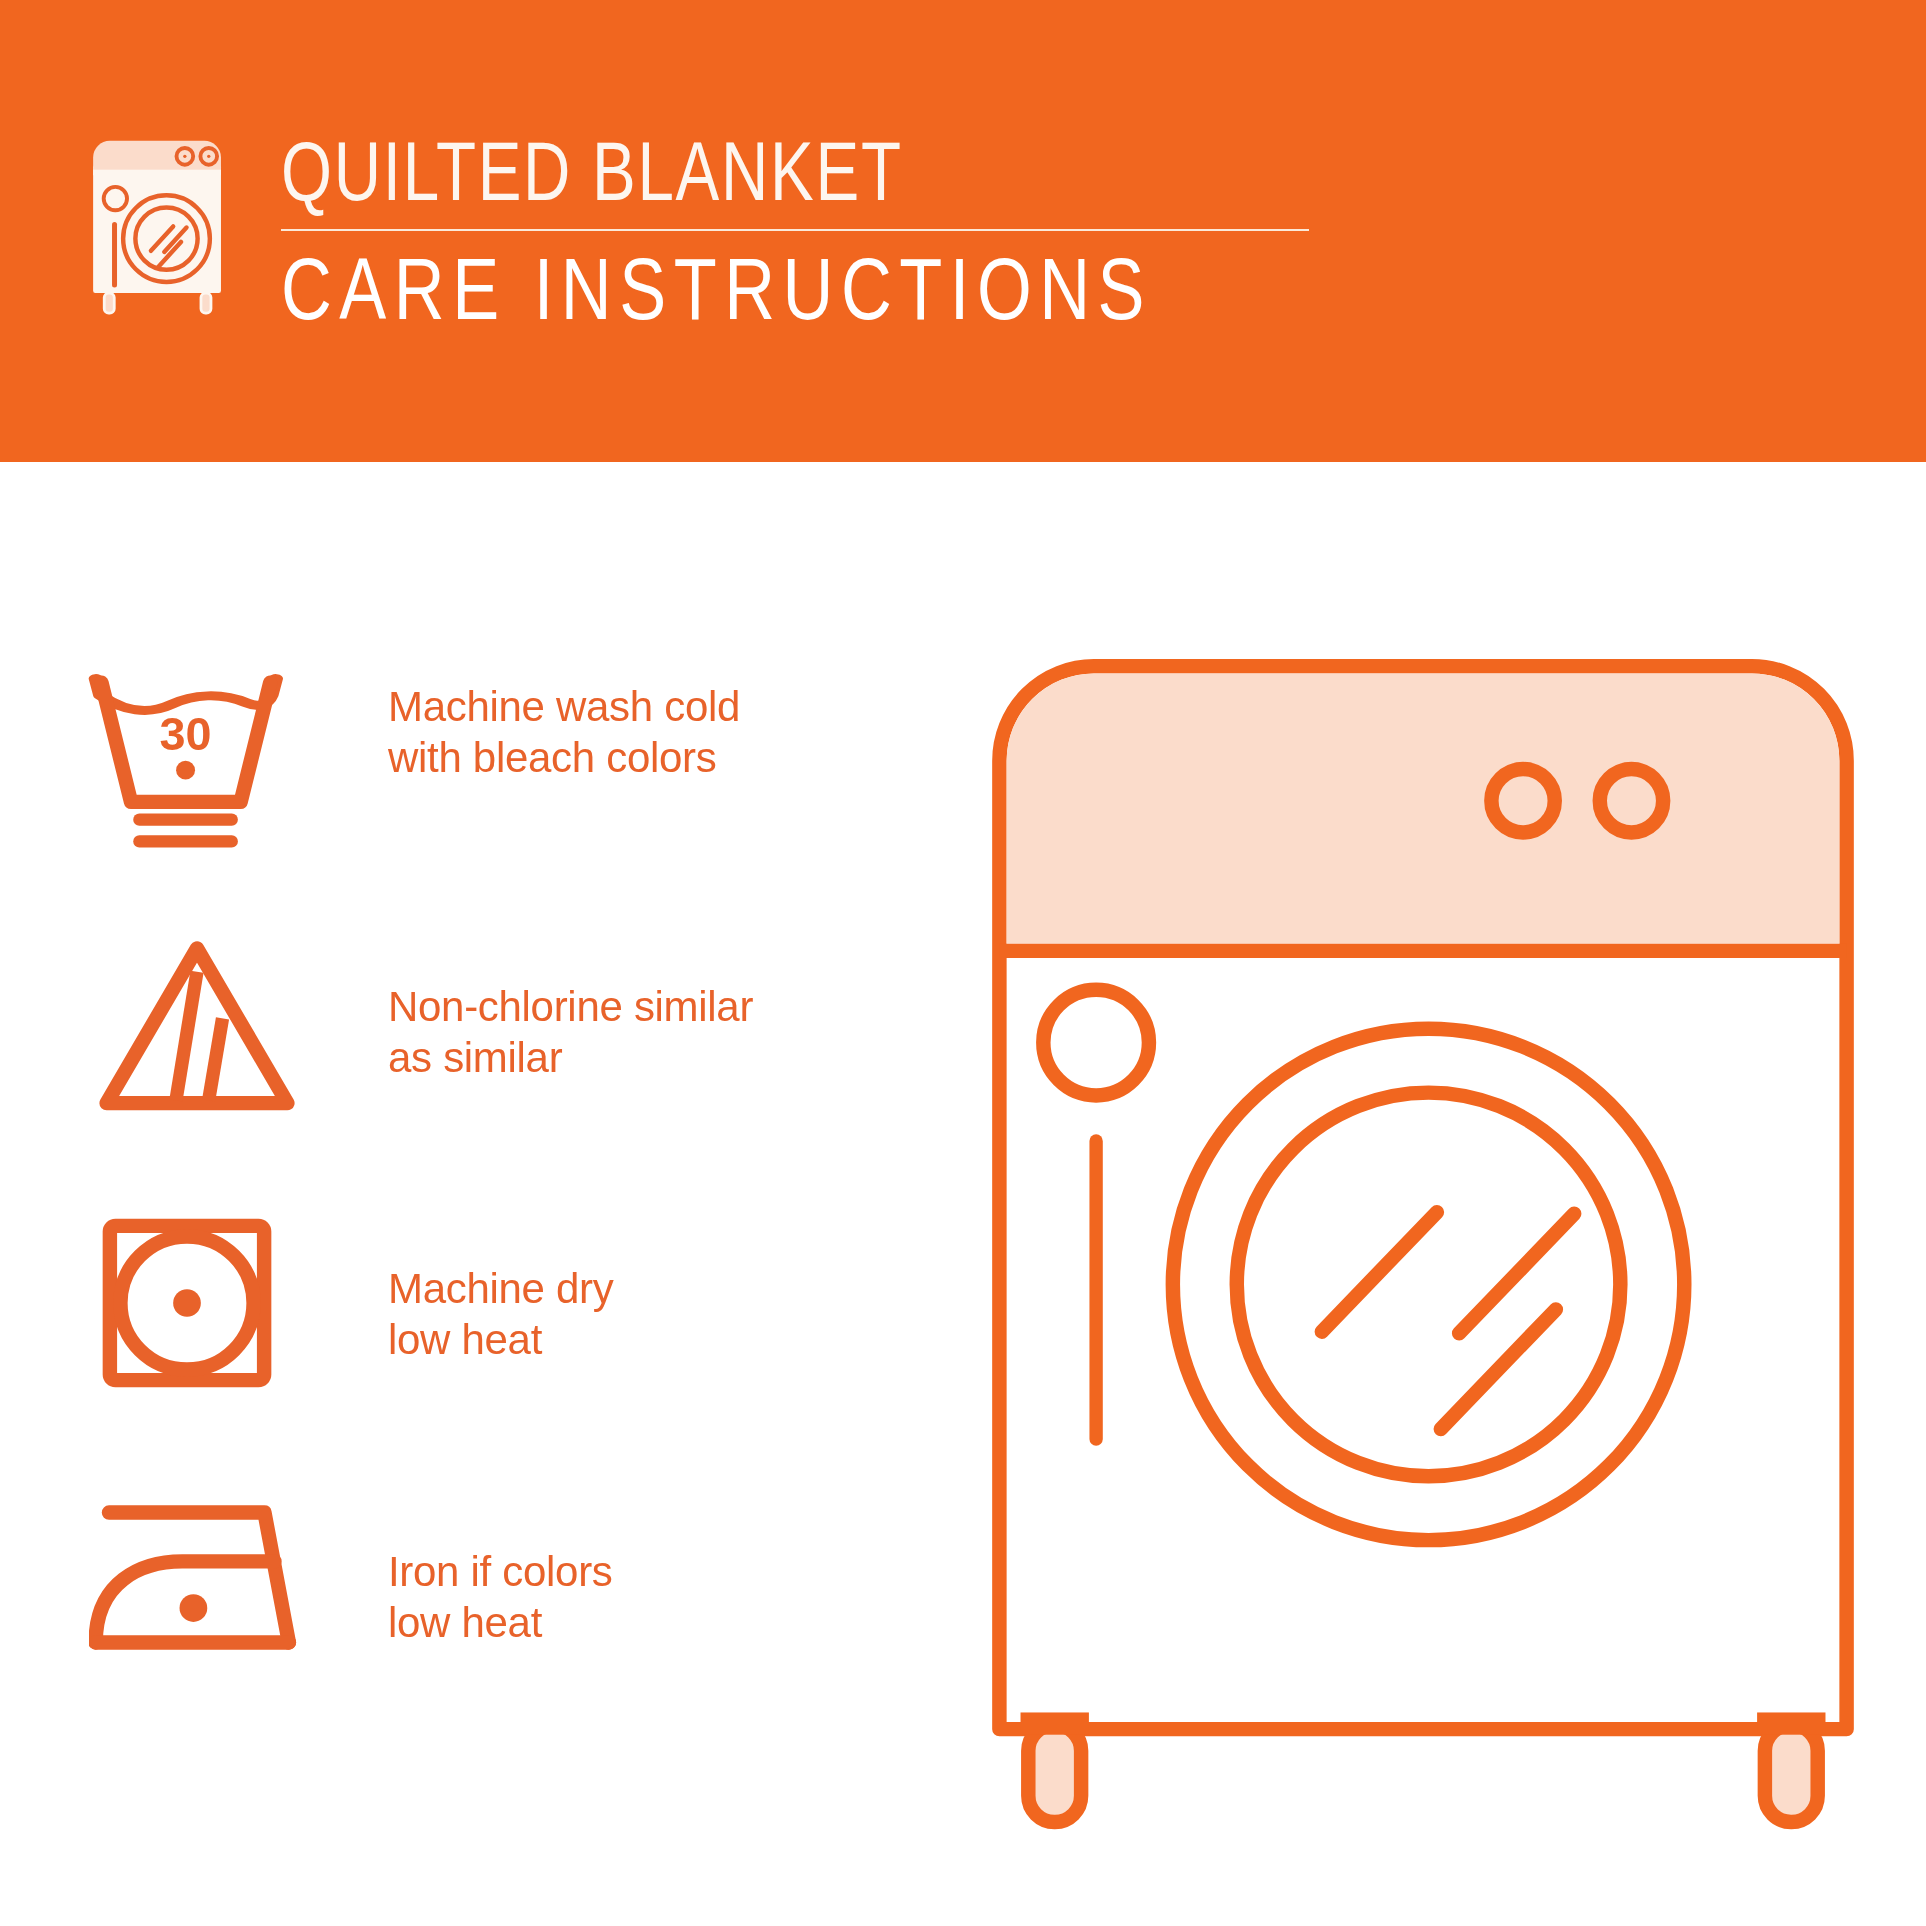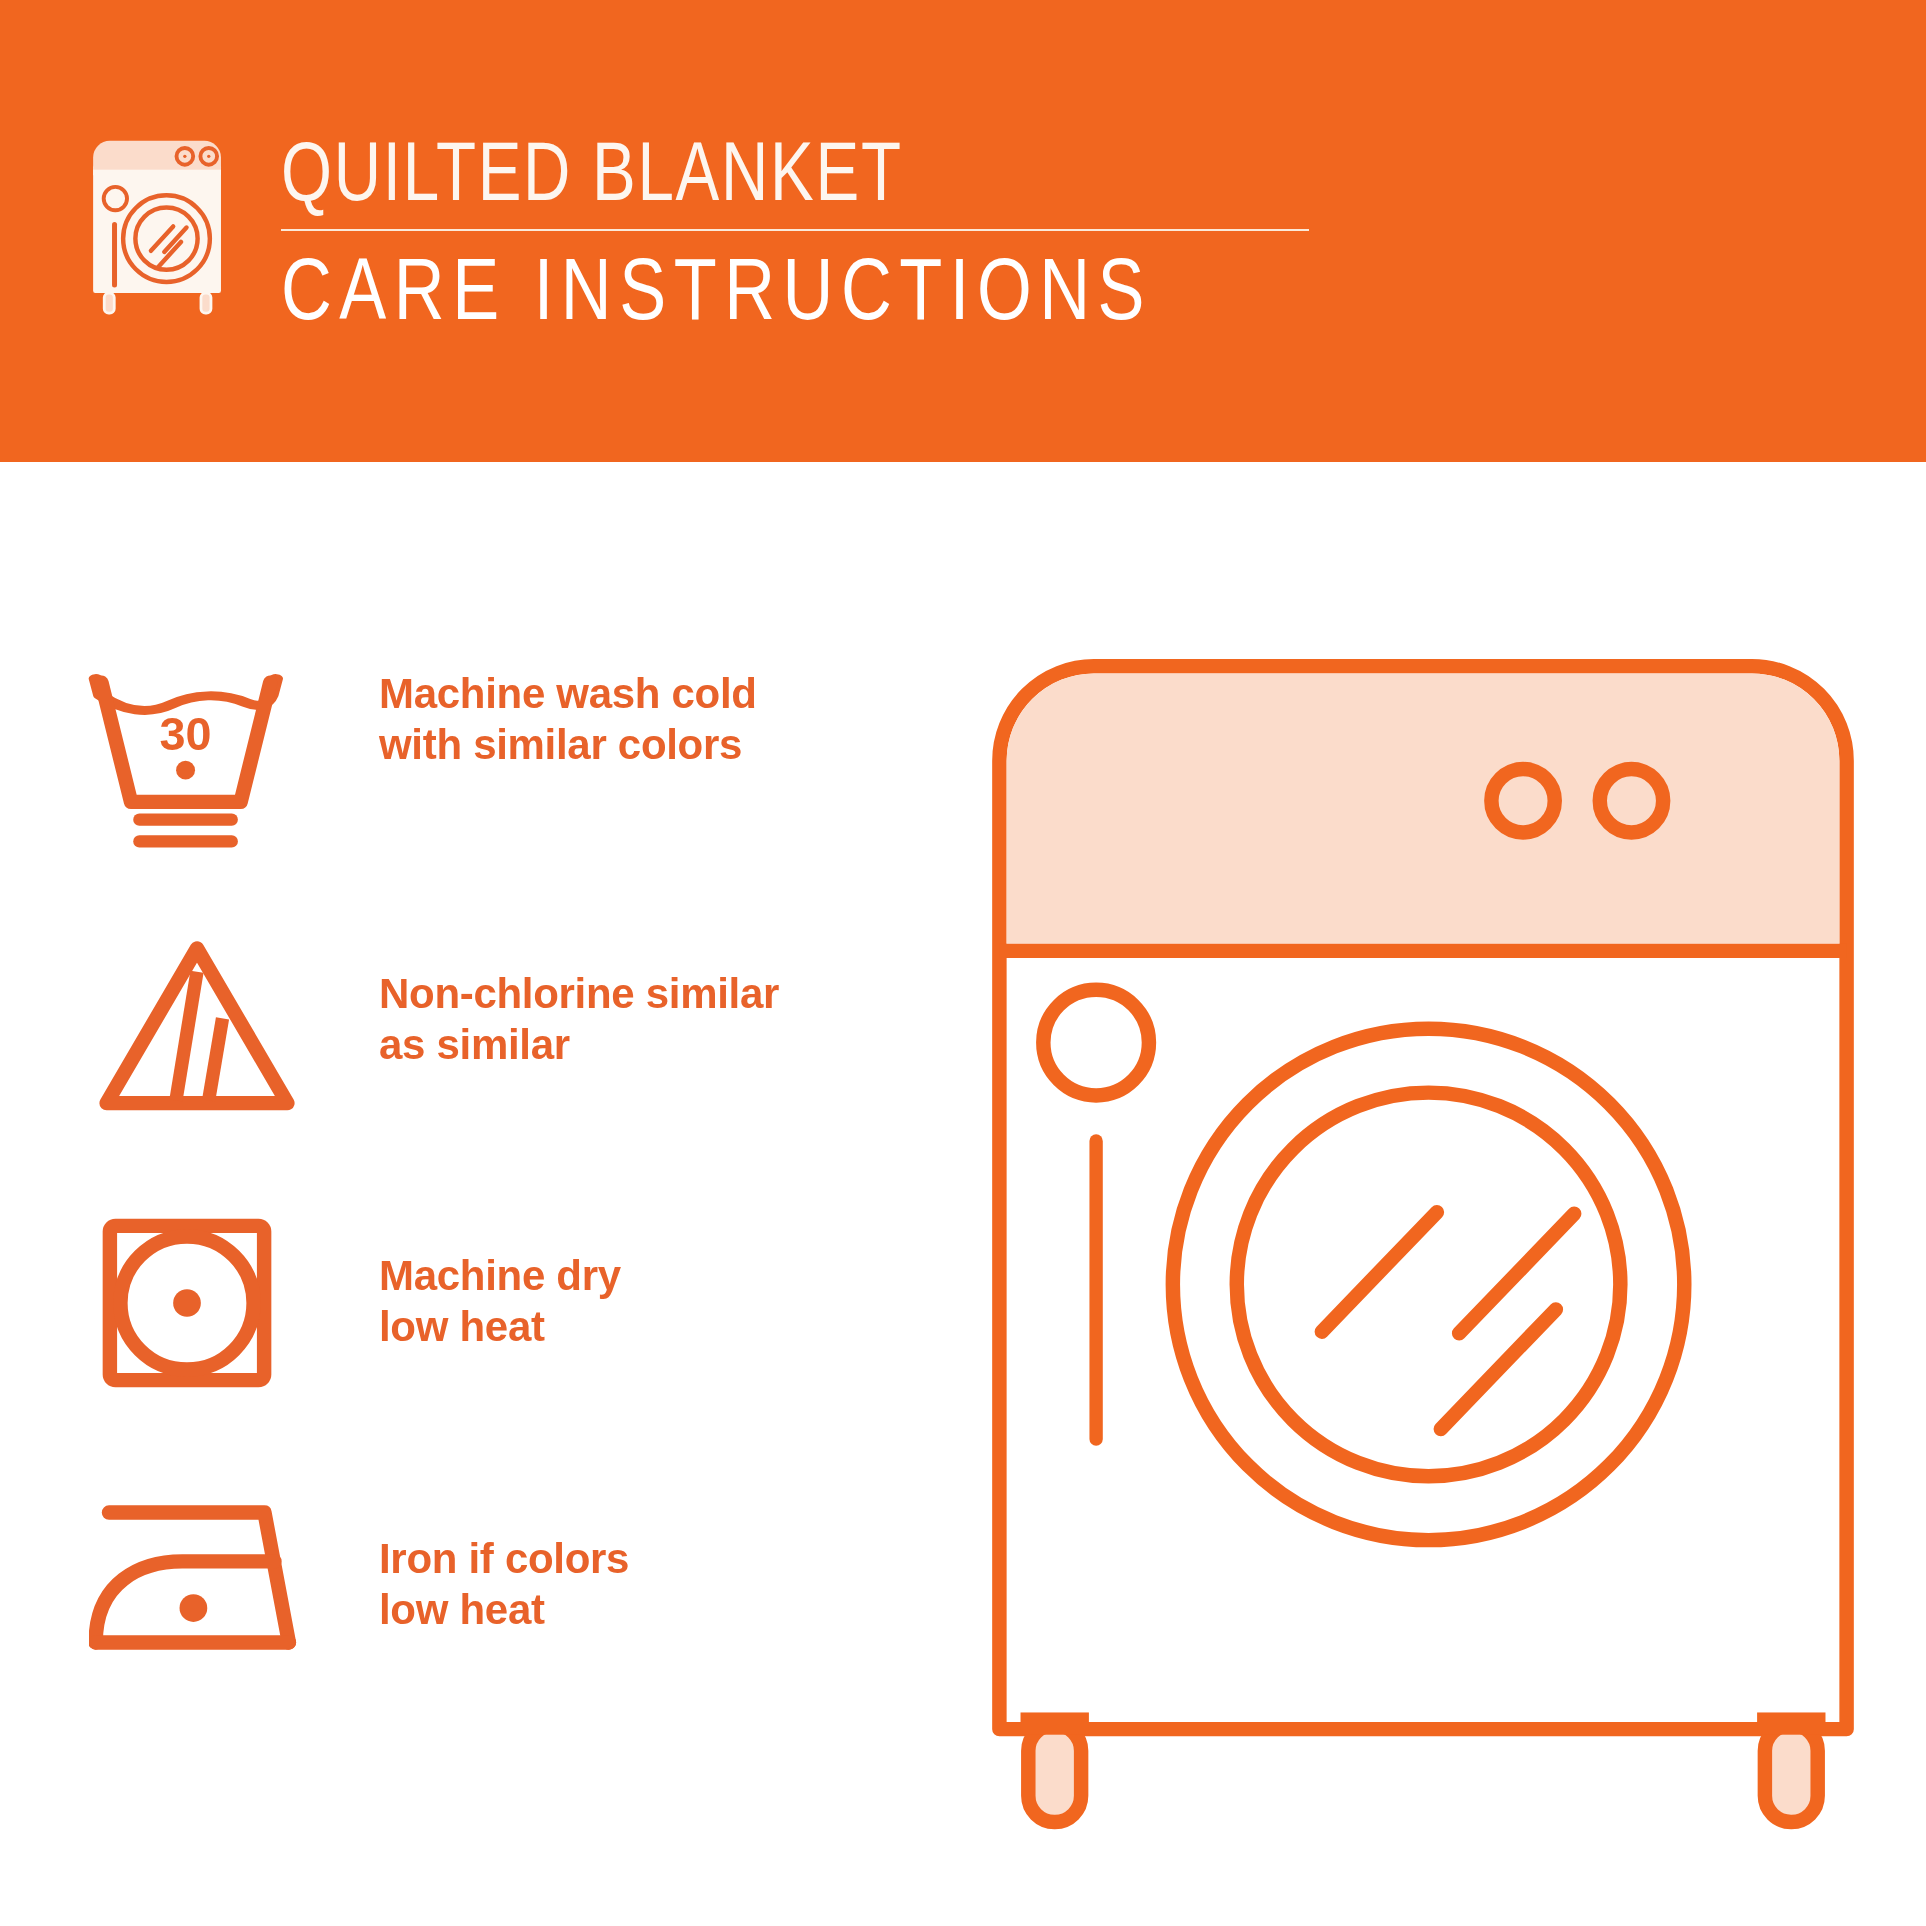--- a/index.html
+++ b/index.html
@@ -88,27 +88,28 @@
   .care-symbol {
     position: absolute;
     left: 82px;
     top: 0;
     width: 206px;
     height: 206px;
   }
 
   .care-text {
     position: absolute;
-    left: 379px;
+    left: 388px;
     color: #E8622A;
     font-family: "Liberation Sans", sans-serif;
     font-size: 42px;
     line-height: 1.22;
-    font-weight: 700;
+    font-weight: 400;
     letter-spacing: -0.3px;
+    margin-top: 13px;
   }
 
   
   #washer-illustration {
     position: absolute;
     left: 967px;
     top: 634px;
     width: 912px;
     height: 1223px;
   }
@@ -165,21 +166,21 @@
                  C315 113 332 110 340 78 L348 30" fill="none" stroke="#E8622A" stroke-width="26" stroke-linecap="round" stroke-linejoin="round" transform="translate(0,22) scale(1,0.62)"></path>
         <path d="M35 48 L88 262 L285 262 L338 48" fill="none" stroke="#E8622A" stroke-width="26" stroke-linecap="round" stroke-linejoin="round"></path>
         <text x="186" y="168" font-family="Liberation Sans, sans-serif" font-size="84" font-weight="700" fill="#E8622A" text-anchor="middle">30</text>
         <circle cx="186" cy="205" r="17" fill="#E8622A"></circle>
         <rect x="92" y="283" width="188" height="22" rx="11" fill="#E8622A"></rect>
         <rect x="92" y="322" width="188" height="22" rx="11" fill="#E8622A"></rect>
       </svg>
     </div>
     <div class="care-text" style="top:12.2px">
       <div>Machine wash cold</div>
-      <div>with similar colors</div>
+      <div>with bleach colors</div>
     </div>
   </div>
 
   <div class="care-row">
     <div class="care-symbol" style="left:94px; top:5.6px;">
       <svg viewBox="0 0 370 330" width="206" height="183">
         <path d="M185 26 L348 305 L22 305 Z" fill="none" stroke="#E8622A" stroke-width="26" stroke-linejoin="round"></path>
         <line x1="185" y1="68" x2="147" y2="300" stroke="#E8622A" stroke-width="24" stroke-linecap="butt"></line>
         <line x1="231" y1="152" x2="206" y2="300" stroke="#E8622A" stroke-width="24" stroke-linecap="butt"></line>
       </svg>

